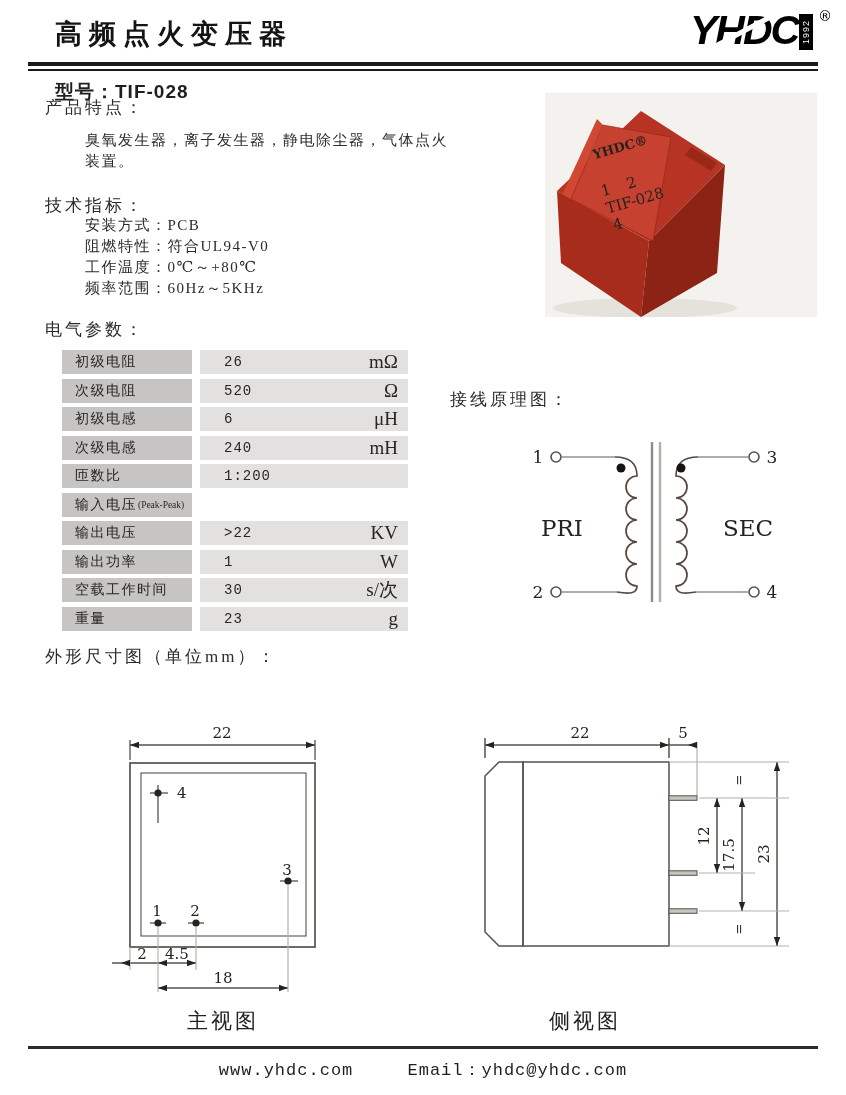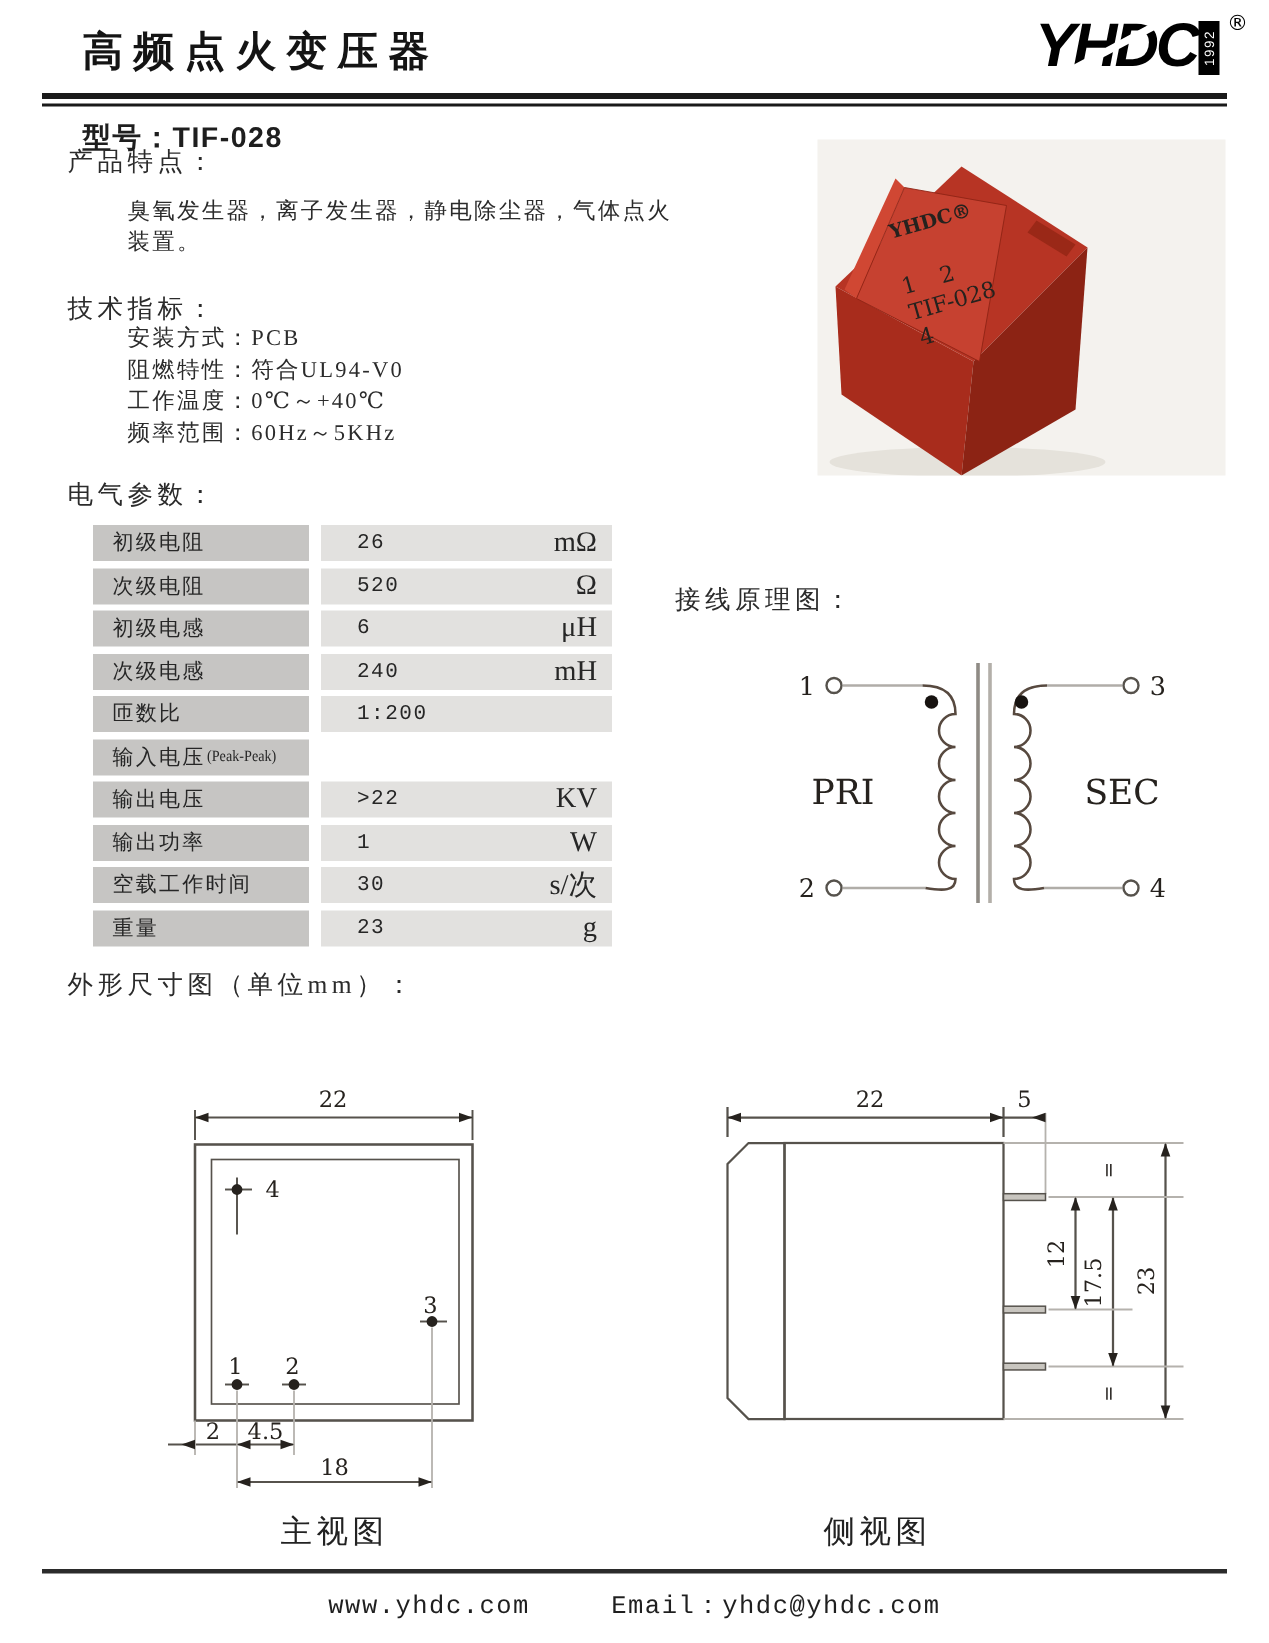--- a/index.html
+++ b/index.html
@@ -25,21 +25,21 @@
 
   .model{left:55px;top:79px;font-family:"Liberation Sans","DejaVu Sans",sans-serif;
          font-weight:bold;font-size:19px;color:#1e1e1e;letter-spacing:1px;}
 
   .h-sec{font-size:17px;letter-spacing:3px;color:#2b2b2b;}
   .bodytext{font-size:15px;letter-spacing:1.5px;color:#2b2b2b;}
 
   
   .etable{left:62px;top:350px;width:346px;}
   .erow{display:flex;height:24px;margin-bottom:4.5px;}
-  .ecell-l{width:144px;background:#c6c5c3;display:flex;align-items:center;padding-left:13px;box-sizing:border-box;
+  .ecell-l{width:130px;background:#c6c5c3;display:flex;align-items:center;padding-left:13px;box-sizing:border-box;
            font-size:14px;letter-spacing:1.5px;color:#262626;}
   .egap{width:8px;}
   .ecell-r{flex:1;background:#e2e1df;display:flex;align-items:center;justify-content:space-between;
            padding:0 10px 0 24px;box-sizing:border-box;}
   .eval{font-family:"Liberation Mono","DejaVu Sans Mono",monospace;font-size:14px;letter-spacing:1px;color:#262626;}
   .eunit{font-size:19px;color:#262626;}
   .sub{font-size:10.5px;letter-spacing:0;margin-left:1px;transform:scaleX(.9);transform-origin:left center;white-space:nowrap;}
 
   
   .photo{left:545px;top:93px;width:272px;height:224px;background:#f4f2ee;}
@@ -73,21 +73,21 @@
     <span>型号：</span><span>TIF-028</span>
   </div>
 
   <div class="abs h-sec" style="left:45px;top:96px;">产品特点：</div>
   <div class="abs bodytext" style="left:85px;top:131px;">臭氧发生器，离子发生器，静电除尘器，气体点火</div>
   <div class="abs bodytext" style="left:85px;top:152px;">装置。</div>
 
   <div class="abs h-sec" style="left:45px;top:194px;">技术指标：</div>
   <div class="abs bodytext" style="left:85px;top:216px;">安装方式：PCB</div>
   <div class="abs bodytext" style="left:85px;top:237px;">阻燃特性：符合UL94-V0</div>
-  <div class="abs bodytext" style="left:85px;top:258px;">工作温度：0℃～+40℃</div>
+  <div class="abs bodytext" style="left:85px;top:258px;">工作温度：0℃～+80℃</div>
   <div class="abs bodytext" style="left:85px;top:279px;">频率范围：60Hz～5KHz</div>
 
   <div class="abs h-sec" style="left:45px;top:318px;">电气参数：</div>
   <div class="abs etable">
     <div class="erow">
       <div class="ecell-l">
           <span>初级电阻</span>
           <span class="sub"></span>
         </div>
       <div class="egap"></div>

